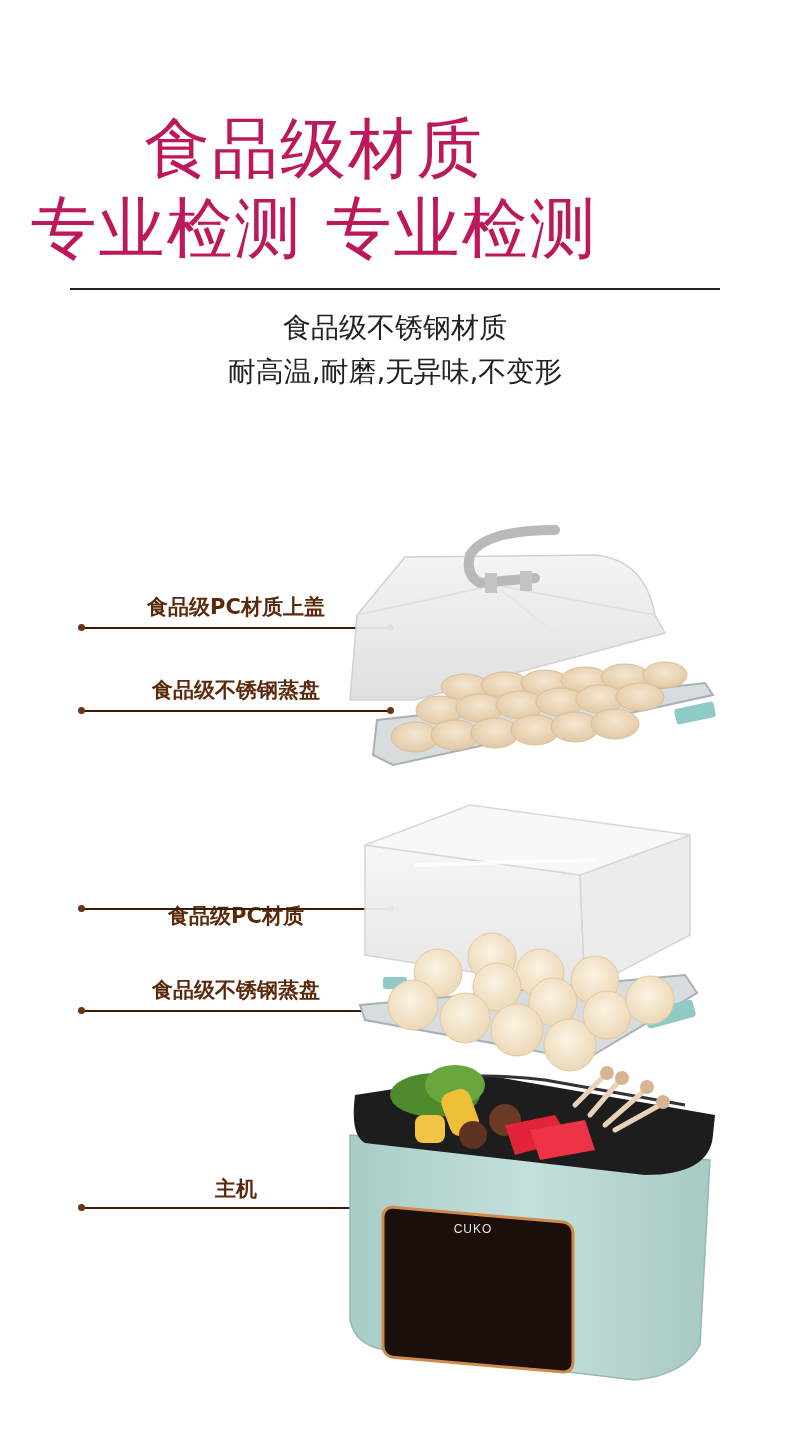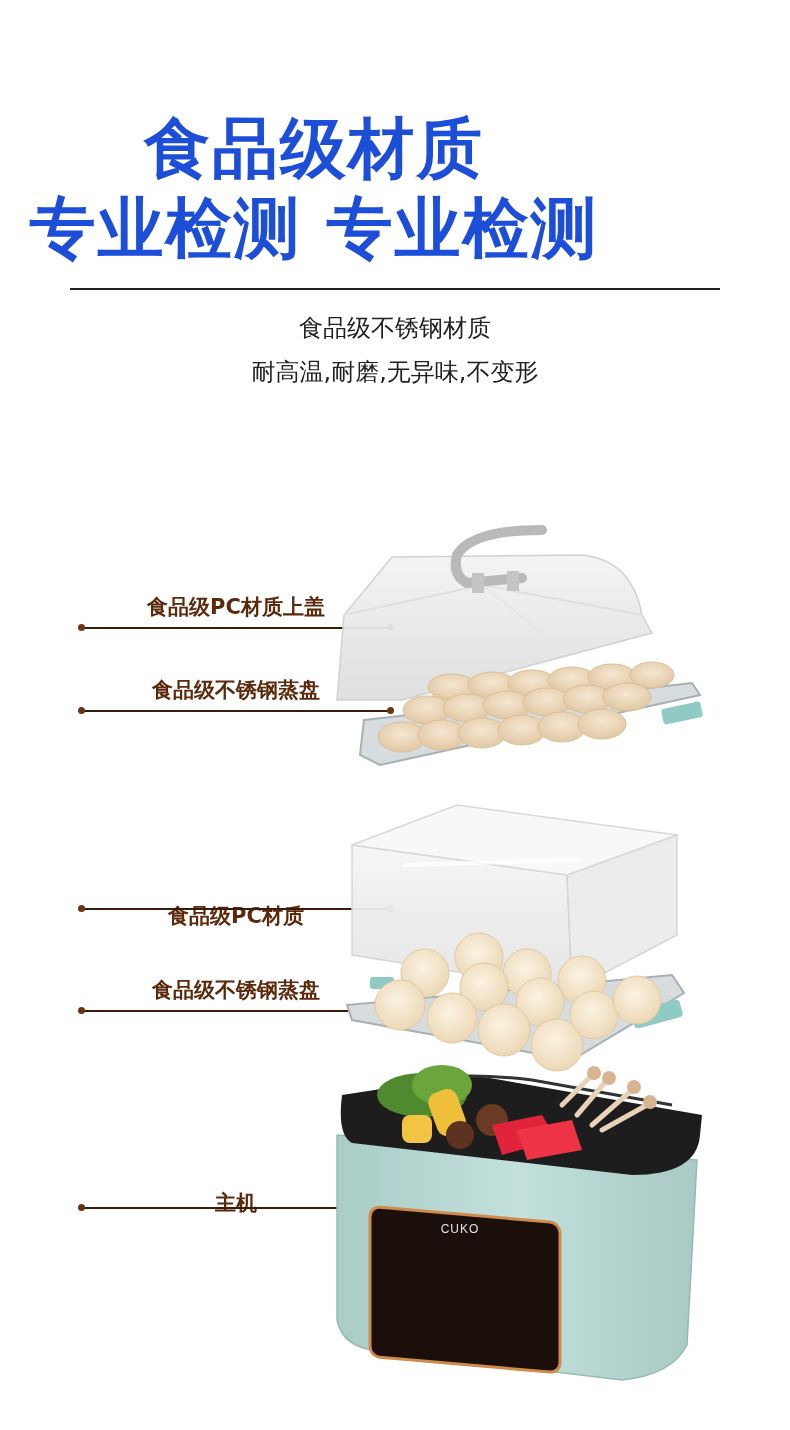--- a/index.html
+++ b/index.html
@@ -1,36 +1,36 @@
 <!DOCTYPE html>
 <html><head>
 <meta charset="utf-8">
 <style>
   html, body { margin: 0; padding: 0; background: #ffffff; }
   body { width: 790px; height: 1430px; position: relative; overflow: hidden;
          font-family: "DejaVu Sans", "Liberation Sans", sans-serif; }
   .title { position: absolute; left: 0; width: 628px; text-align: center;
-           color: #1d4ed8; font-weight: bold; font-size: 66px; line-height: 1; letter-spacing: 2px; }
+           color: #be185d; font-weight: normal; font-size: 66px; line-height: 1; letter-spacing: 2px; }
   .t1 { top: 116px; }
   .t2 { top: 196px; }
   .divider { position: absolute; left: 70px; top: 288px; width: 650px; height: 2px; background: #222222; }
   .sub { position: absolute; left: 0; width: 790px; text-align: center; color: #222222;
-         font-size: 24px; line-height: 34px; }
+         font-size: 28px; line-height: 34px; }
   .s1 { top: 311px; }
   .s2 { top: 345px; margin-top: 10px; }
 
   .callout { position: absolute; left: 78px; width: 316px; }
   .callout .label { position: absolute; left: 0; width: 316px; text-align: center;
                     color: #5b2a0c; font-size: 21px; font-weight: bold; line-height: 24px; }
   .callout .line { position: absolute; left: 4px; right: 4px; height: 2px; background: #3a1a08; }
   .callout .dot { position: absolute; width: 7px; height: 7px; border-radius: 50%; background: #6b3512; }
   .callout .dot.l { left: 0; }
   .callout .dot.r { right: 0; }
 
-  .product { position: absolute; left: 332px; top: 515px; width: 390px; height: 880px; }
+  .product { position: absolute; left: 345px; top: 515px; width: 390px; height: 880px; }
   .product svg { position: absolute; left: 0; top: 0; }
 </style>
 </head>
 <body>
 
 <div class="title t1">食品级材质</div>
 <div class="title t2">专业检测 专业检测</div>
 <div class="divider"></div>
 <div class="sub s1">食品级不锈钢材质</div>
 <div class="sub s2">耐高温,耐磨,无异味,不变形</div>
@@ -57,21 +57,21 @@
 </div>
 
 <div class="callout" style="top:978px;">
   <div class="label" style="top:0;">食品级不锈钢蒸盘</div>
   <div class="line" style="top:32px;"></div>
   <div class="dot l" style="top:29px;"></div>
   <div class="dot r" style="top:29px;"></div>
 </div>
 
 <div class="callout" style="top:1175px;">
-  <div class="label" style="top:16px;">主机</div>
+  <div class="label" style="top:2px;">主机</div>
   <div class="line" style="top:32px;"></div>
   <div class="dot l" style="top:29px;"></div>
   <div class="dot r" style="top:29px;"></div>
 </div>
 
 <div class="product">
   <svg width="390" height="880" viewBox="0 0 390 880" xmlns="http://www.w3.org/2000/svg">
     <defs>
       <linearGradient id="lidG" x1="0" y1="0" x2="0" y2="1">
         <stop offset="0" stop-color="#f4f4f4"></stop>

